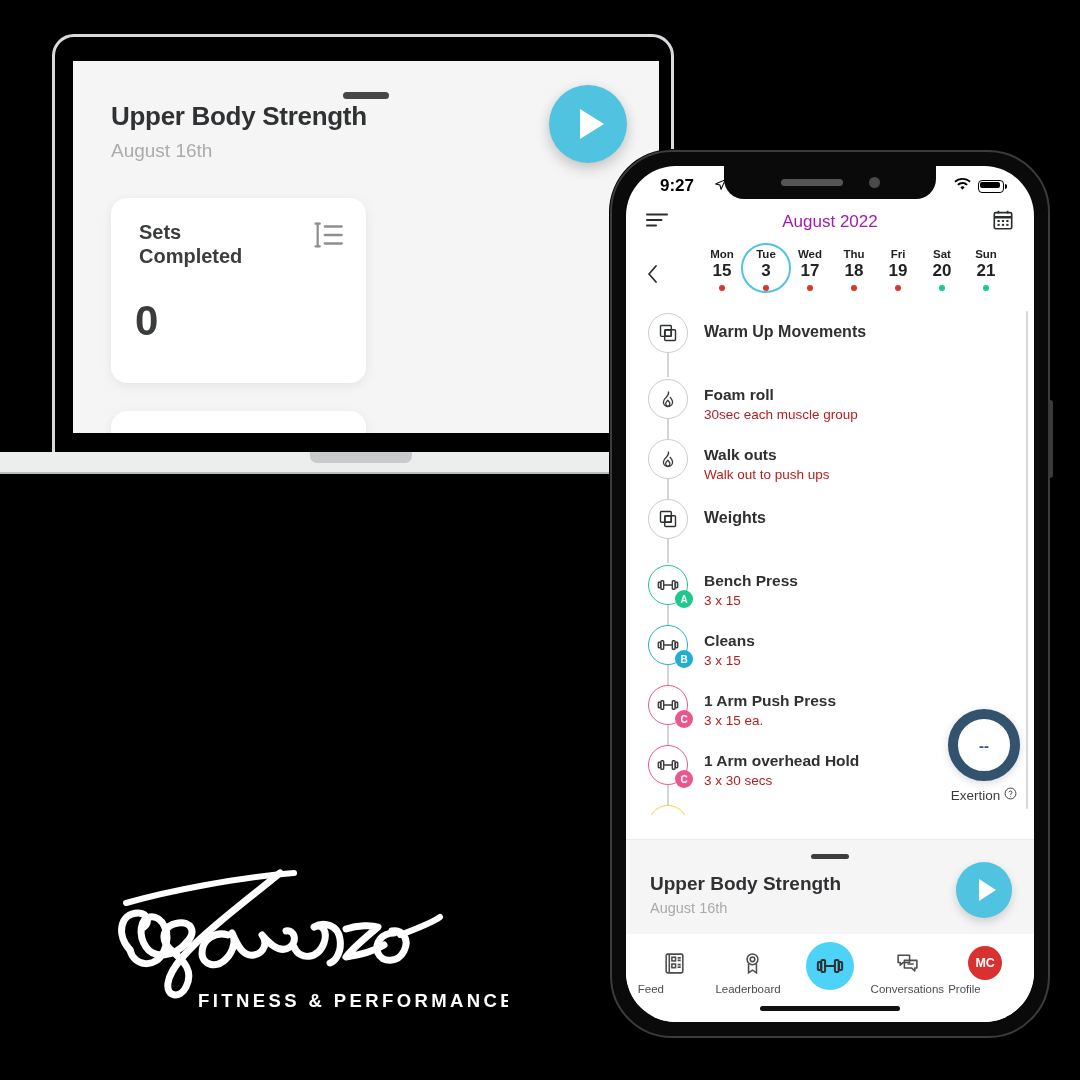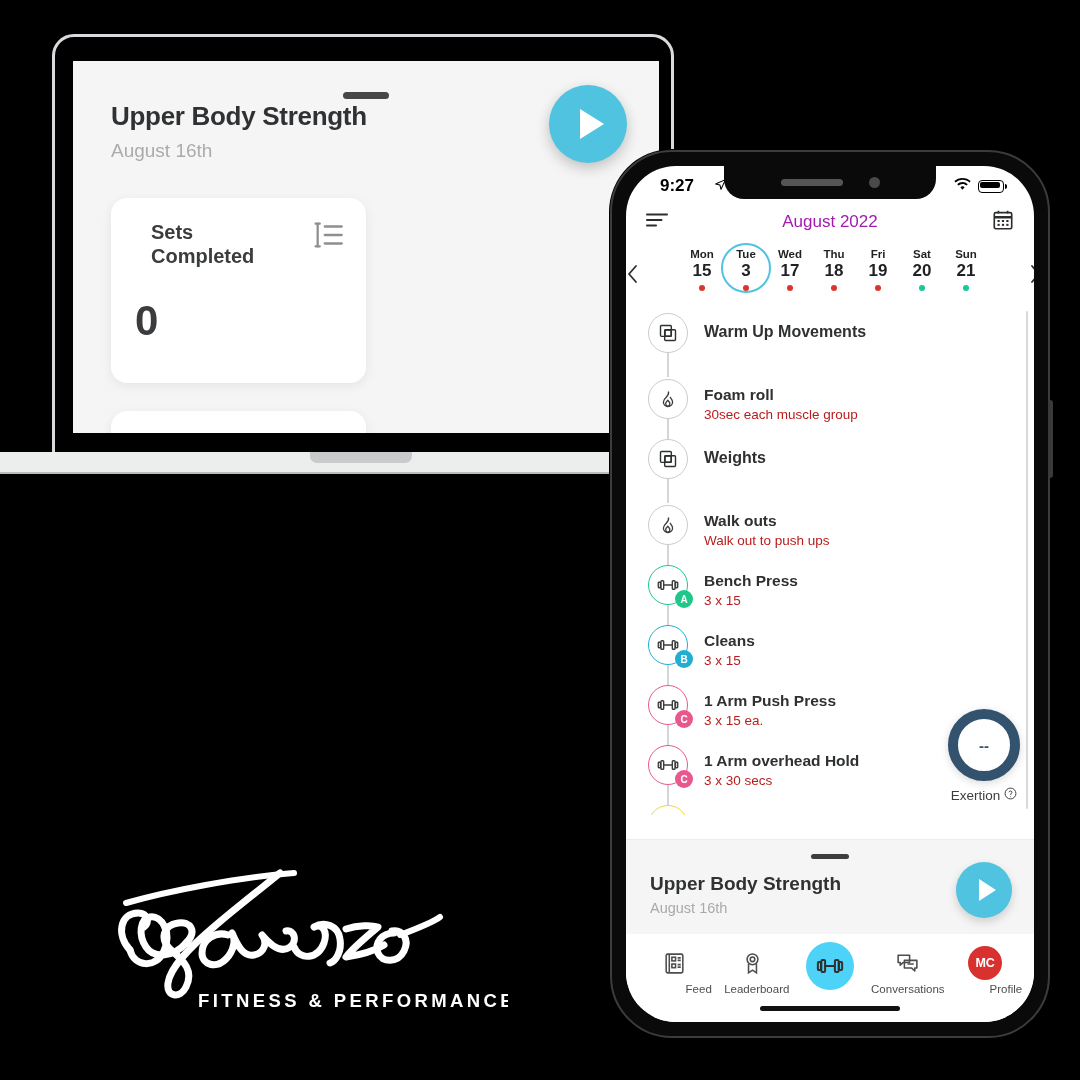--- a/index.html
+++ b/index.html
@@ -74,21 +74,21 @@
   }
 
   .lp-cards {
     display: flex; gap: 28px; padding: 36px 38px 0 38px;
     flex-wrap: wrap;
   }
   .lp-card {
     width: 255px; height: 185px;
     background: #fff; border-radius: 16px;
     box-shadow: 0 3px 12px rgba(0,0,0,0.07);
-    padding: 22px 40px; position: relative;
+    padding: 22px 28px; position: relative;
   }
   .lp-card-title {
     font-size: 20px; font-weight: bold; color: #3a3c3e;
     line-height: 1.22; max-width: 150px;
   }
   .lp-card-val {
     font-size: 42px; font-weight: bold; color: #3a3c3e;
     position: absolute; left: 24px; bottom: 38px;
   }
   .lp-card-icon {
@@ -159,21 +159,21 @@
 
   
   .app-header {
     height: 40px; display: flex; align-items: center;
     justify-content: space-between; padding: 0 20px;
   }
   .app-header-title { font-size: 17px; color: #a21caf; }
 
   
   .weekstrip {
-    display: flex; padding: 4px 8px 12px 0; gap: 40px;
+    display: flex; padding: 4px 8px 12px 20px; gap: 40px;
   }
   .wk-arrow {
     width: 22px; color: #2a2c2e; display: flex;
     align-items: center; justify-content: center; padding-top: 10px;
   }
   .wk-days { display: flex; flex: 1; justify-content: space-around; }
   .wk-day {
     width: 44px; text-align: center; position: relative;
     padding-top: 2px;
   }
@@ -271,21 +271,21 @@
     border-bottom-width: 11px; margin-left: 6px;
   }
 
   
   .tabbar {
     position: absolute; left: 0; right: 0; bottom: 0;
     height: 88px; background: #fff;
     display: flex; align-items: flex-start;
     justify-content: space-around; padding: 12px 10px 0 10px;
   }
-  .tab { width: 74px; text-align: right; }
+  .tab { width: 74px; text-align: left; }
   .tab-ico {
     height: 34px; display: flex; align-items: center; justify-content: center;
     color: #4b4d4f;
   }
   .tab-lbl { font-size: 11.5px; color: #4b4d4f; margin-top: 3px; }
   .tab-center-ico {
     width: 48px; height: 48px; border-radius: 50%;
     background: #4dd3f7;
     display: flex; align-items: center; justify-content: center;
     margin: -4px auto 0 auto; color: #2d2f31;
@@ -486,48 +486,48 @@
                   <path d="M11.6 21c-1.5-.6-2.4-1.9-2.4-3.4 0-1.8 1.5-2.7 2.6-4.2.9 1.4 2.5 2.4 2.5 4.2 0 1.6-1.1 2.9-2.7 3.4z"></path>
                 </svg>
               </div>
               <div class="ex-line"></div>
             </div>
             <div class="ex-txt">
               <div class="ex-name">Foam roll</div>
               <div class="ex-sub">30sec each muscle group</div>
             </div>
           </div>
+          <div class="exrow">
+            <div class="ex-ico-wrap">
+              <div class="ex-ico" style="border-color:#c9cbcd;">
+                <svg width="20" height="20" viewBox="0 0 24 24" fill="none" stroke="#3a3c3e" stroke-width="1.6" stroke-linejoin="round">
+                  <path d="M12.5 3c1 3.4-.6 5-2.6 6.8C8 11.5 6.5 13.3 6.5 15.6 6.5 19 9.2 21 12 21s5.5-2 5.5-5.4c0-2.6-1.8-4-3.2-6"></path>
+                  <path d="M11.6 21c-1.5-.6-2.4-1.9-2.4-3.4 0-1.8 1.5-2.7 2.6-4.2.9 1.4 2.5 2.4 2.5 4.2 0 1.6-1.1 2.9-2.7 3.4z"></path>
+                </svg>
+              </div>
+              <div class="ex-line"></div>
+            </div>
+            <div class="ex-txt">
+              <div class="ex-name">Walk outs</div>
+              <div class="ex-sub">Walk out to push ups</div>
+            </div>
+          </div>
           <div class="exrow grp">
             <div class="ex-ico-wrap">
               <div class="ex-ico" style="border-color:#c9cbcd;">
                 <svg width="20" height="20" viewBox="0 0 24 24" fill="none" stroke="#2e3032" stroke-width="1.7">
                   <rect x="3" y="3" width="13" height="13" rx="1.2"></rect>
                   <rect x="8" y="8" width="13" height="13" rx="1.2"></rect>
                   <rect x="8.5" y="8.5" width="7.2" height="7.2"></rect>
                 </svg>
               </div>
               <div class="ex-line"></div>
             </div>
             <div class="ex-txt">
               <div class="ex-name">Weights</div>
-            </div>
-          </div>
-          <div class="exrow">
-            <div class="ex-ico-wrap">
-              <div class="ex-ico" style="border-color:#c9cbcd;">
-                <svg width="20" height="20" viewBox="0 0 24 24" fill="none" stroke="#3a3c3e" stroke-width="1.6" stroke-linejoin="round">
-                  <path d="M12.5 3c1 3.4-.6 5-2.6 6.8C8 11.5 6.5 13.3 6.5 15.6 6.5 19 9.2 21 12 21s5.5-2 5.5-5.4c0-2.6-1.8-4-3.2-6"></path>
-                  <path d="M11.6 21c-1.5-.6-2.4-1.9-2.4-3.4 0-1.8 1.5-2.7 2.6-4.2.9 1.4 2.5 2.4 2.5 4.2 0 1.6-1.1 2.9-2.7 3.4z"></path>
-                </svg>
-              </div>
-              <div class="ex-line"></div>
-            </div>
-            <div class="ex-txt">
-              <div class="ex-name">Walk outs</div>
-              <div class="ex-sub">Walk out to push ups</div>
             </div>
           </div>
           <div class="exrow">
             <div class="ex-ico-wrap">
               <div class="ex-ico" style="border-color:#1dc88a;">
                 <svg width="22" height="22" viewBox="0 0 24 24" fill="none" stroke="#3a3c3e" stroke-width="1.5" stroke-linecap="round" stroke-linejoin="round">
                   <rect x="1.4" y="9" width="2.4" height="6" rx="0.7"></rect>
                   <rect x="4.3" y="7.3" width="3" height="9.4" rx="0.9"></rect>
                   <line x1="7.3" y1="12" x2="16.7" y2="12"></line>
                   <rect x="16.7" y="7.3" width="3" height="9.4" rx="0.9"></rect>

